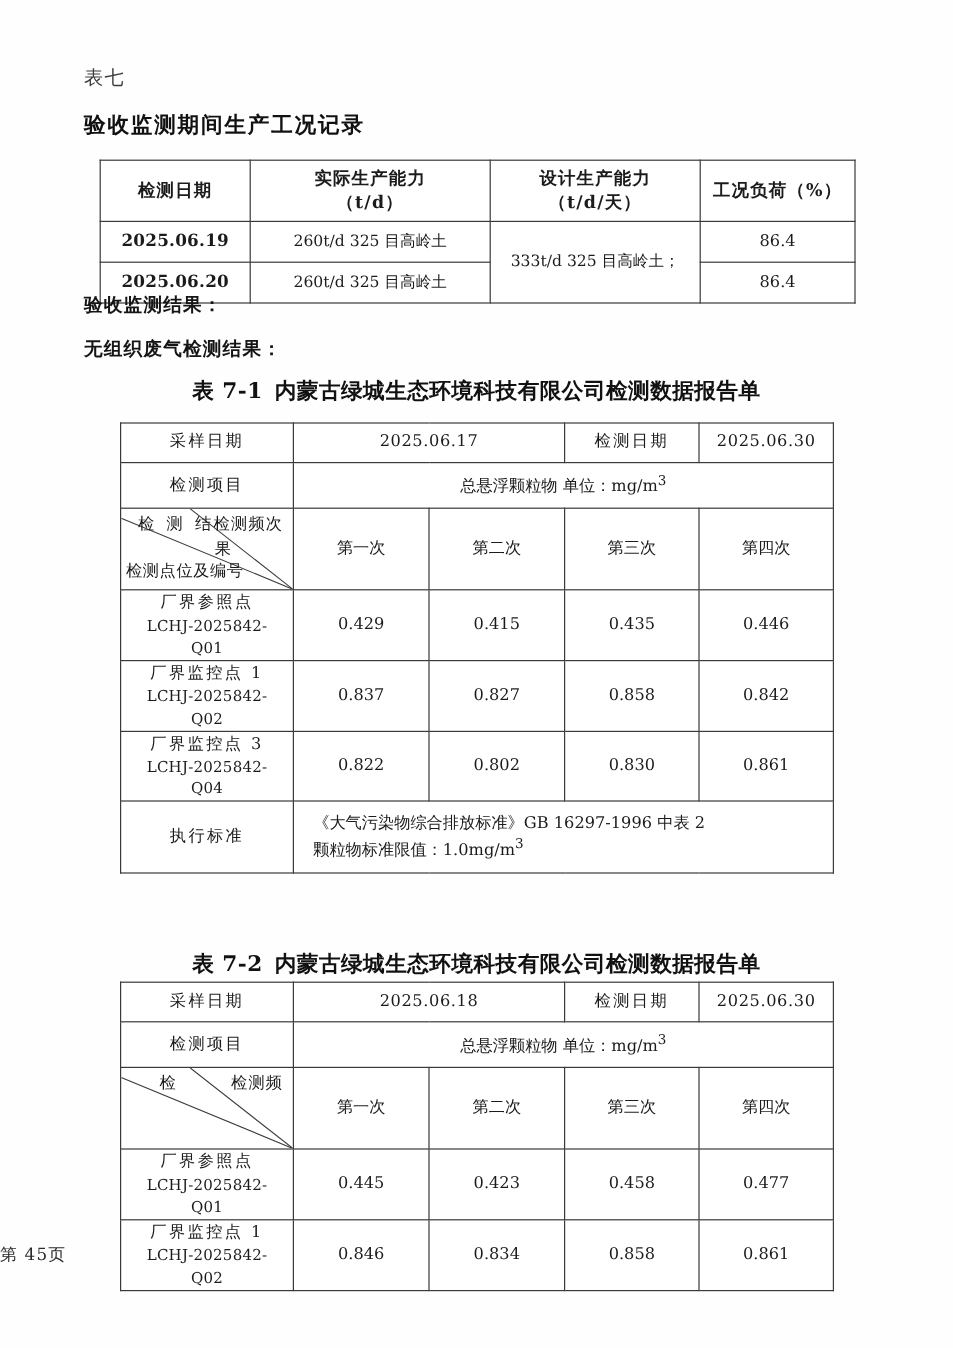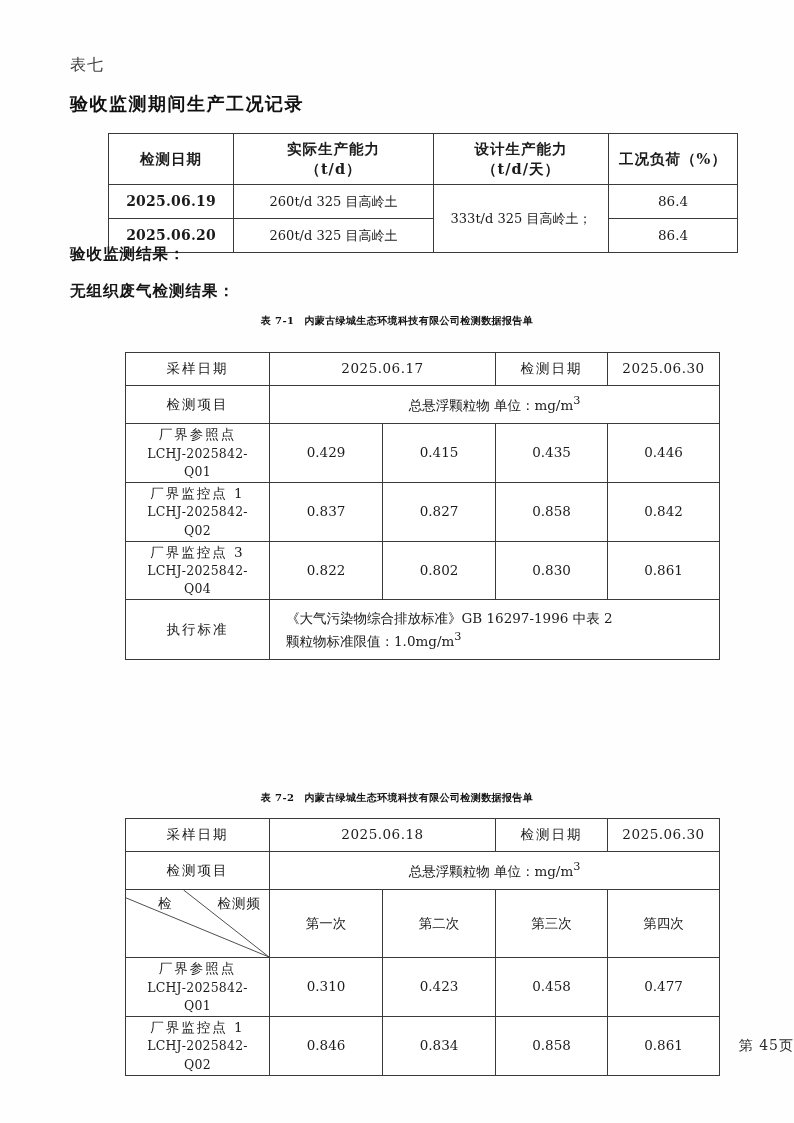--- a/index.html
+++ b/index.html
@@ -39,21 +39,20 @@
     font-weight: bold;
     letter-spacing: 1.5px;
     color: #111;
   }
 
   
   table {
     border-collapse: collapse;
     table-layout: fixed;
     background: #fff;
-    margin-left: 25px;
   }
   table td {
     border: 1px solid #3a3a3a;
     text-align: center;
     vertical-align: middle;
     color: #1b1b1b;
     padding: 2px 3px;
   }
 
   
@@ -91,21 +90,21 @@
     color: #151515;
   }
   .sec-results { top: 244px; }
   .sec-fugitive { top: 281px; }
 
   
   .cap {
     position: absolute;
     width: 794px;
     text-align: center;
-    font-size: 10px;
+    font-size: 18px;
     font-weight: bold;
     letter-spacing: 0.4px;
     color: #111;
   }
   .cap-71 { top: 314px; }
   .cap-72 { top: 791px; text-align: center; }
   .cap .caplabel { margin-right: 10px; }
 
   
   .tbl-rep {
@@ -191,21 +190,21 @@
     bottom: 4px;
     font-size: 13.5px;
     letter-spacing: 0.5px;
   }
 
   
   .footer {
     position: absolute;
     width: 794px;
     top: 1037px;
-    text-align: right;
+    text-align: left;
     font-size: 14px;
     color: #2a2a2a;
     letter-spacing: 1px;
   }
 </style>
 </head>
 <body>
 
 <div class="page">
 
@@ -265,20 +264,36 @@
       <tr class="r-date">
         <td class="lbl">采样日期</td>
         <td class="val" colspan="2">2025.06.17</td>
         <td class="lbl">检测日期</td>
         <td class="val">2025.06.30</td>
       </tr>
       <tr class="r-item">
         <td class="lbl">检测项目</td>
         <td colspan="4"><span>总悬浮颗粒物  单位：mg/m</span><sup class="sup">3</sup></td>
       </tr>
+      <tr class="r-freq">
+        <td class="diag">
+          <svg viewBox="0 0 144 68" preserveAspectRatio="none">
+            <line x1="0" y1="8" x2="144" y2="68" stroke="#3a3a3a" stroke-width="0.9" vector-effect="non-scaling-stroke"></line>
+            <line x1="58" y1="0" x2="144" y2="68" stroke="#3a3a3a" stroke-width="0.9" vector-effect="non-scaling-stroke"></line>
+          </svg>
+          <span class="d-top">检 测 结</span>
+          <span class="d-mid">检测频次</span>
+          <span class="d-top2">果</span>
+          <span class="d-bot">检测点位及编号</span>
+        </td>
+        <td>第一次</td>
+        <td>第二次</td>
+        <td>第三次</td>
+        <td>第四次</td>
+      </tr>
 
       <tr class="r-data">
         <td class="pointcell">
           <span class="pname">厂界参照点</span>
           <span class="pcode">LCHJ-2025842-Q01</span>
         </td>
         <td>0.429</td>
         <td>0.415</td>
         <td>0.435</td>
         <td>0.446</td>
@@ -349,21 +364,21 @@
         <td>第一次</td>
         <td>第二次</td>
         <td>第三次</td>
         <td>第四次</td>
       </tr>
       <tr class="r-data">
         <td class="pointcell">
           <span class="pname">厂界参照点</span>
           <span class="pcode">LCHJ-2025842-Q01</span>
         </td>
-        <td>0.310</td>
+        <td>0.445</td>
         <td>0.423</td>
         <td>0.458</td>
         <td>0.477</td>
       </tr>
       <tr class="r-data">
         <td class="pointcell">
           <span class="pname">厂界监控点 1</span>
           <span class="pcode">LCHJ-2025842-Q02</span>
         </td>
         <td>0.846</td>

